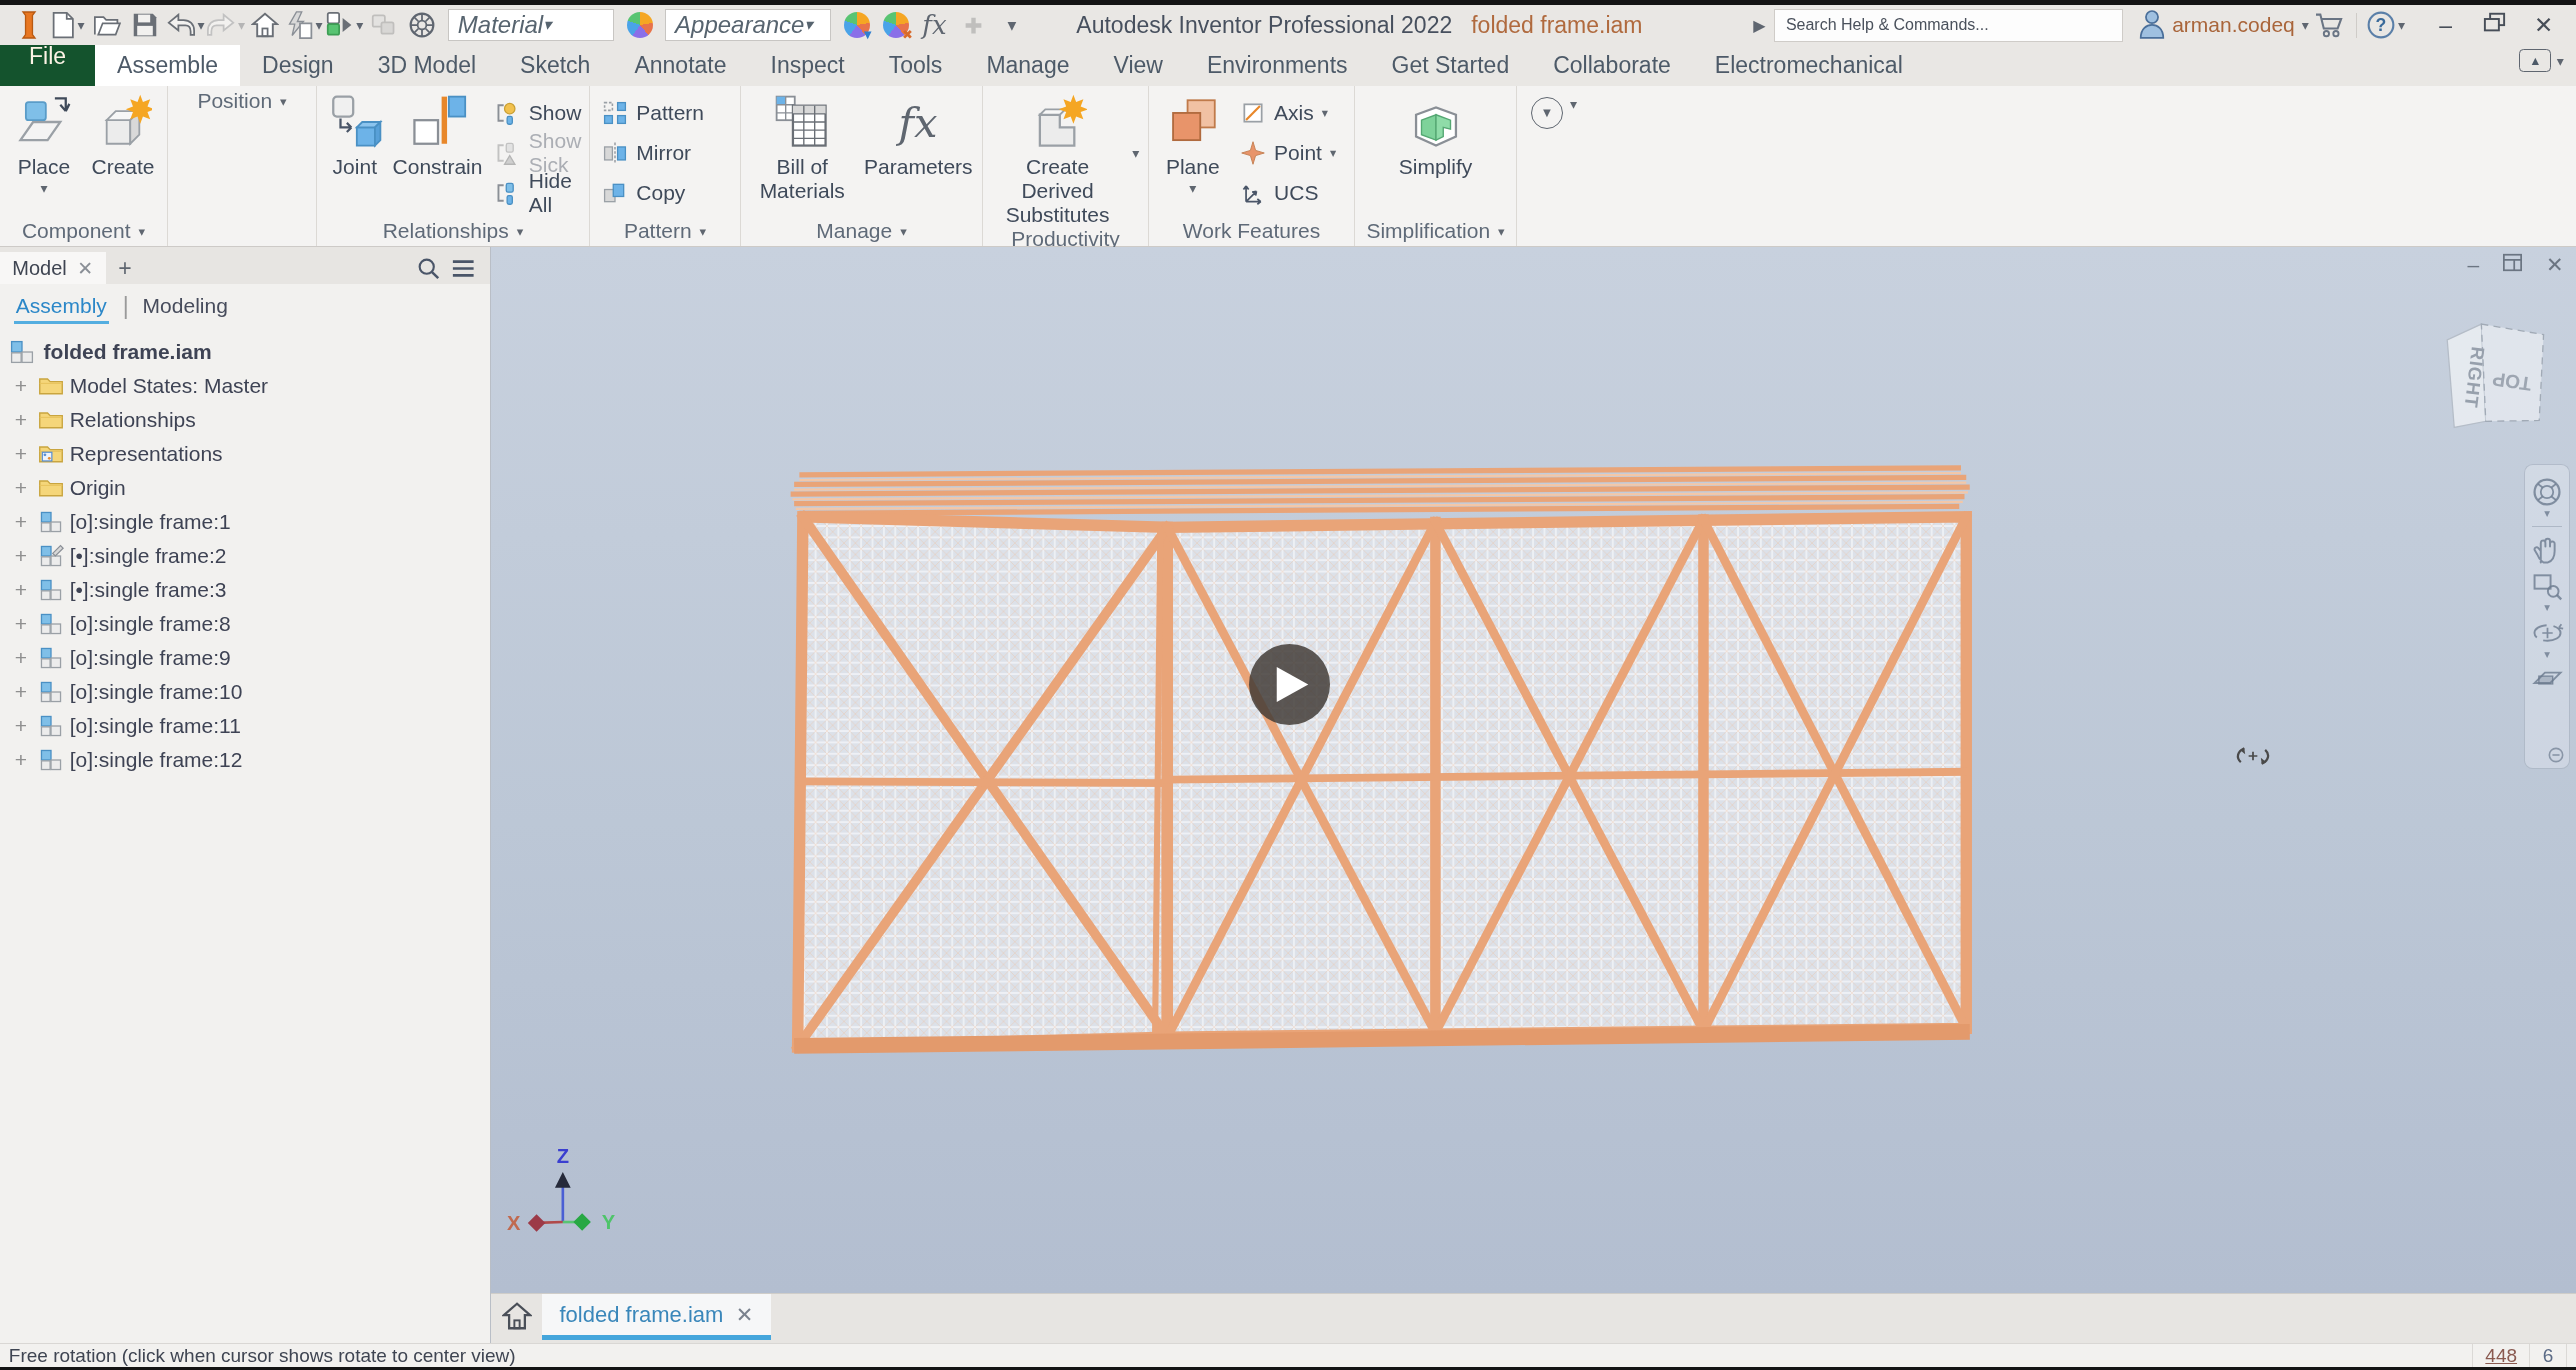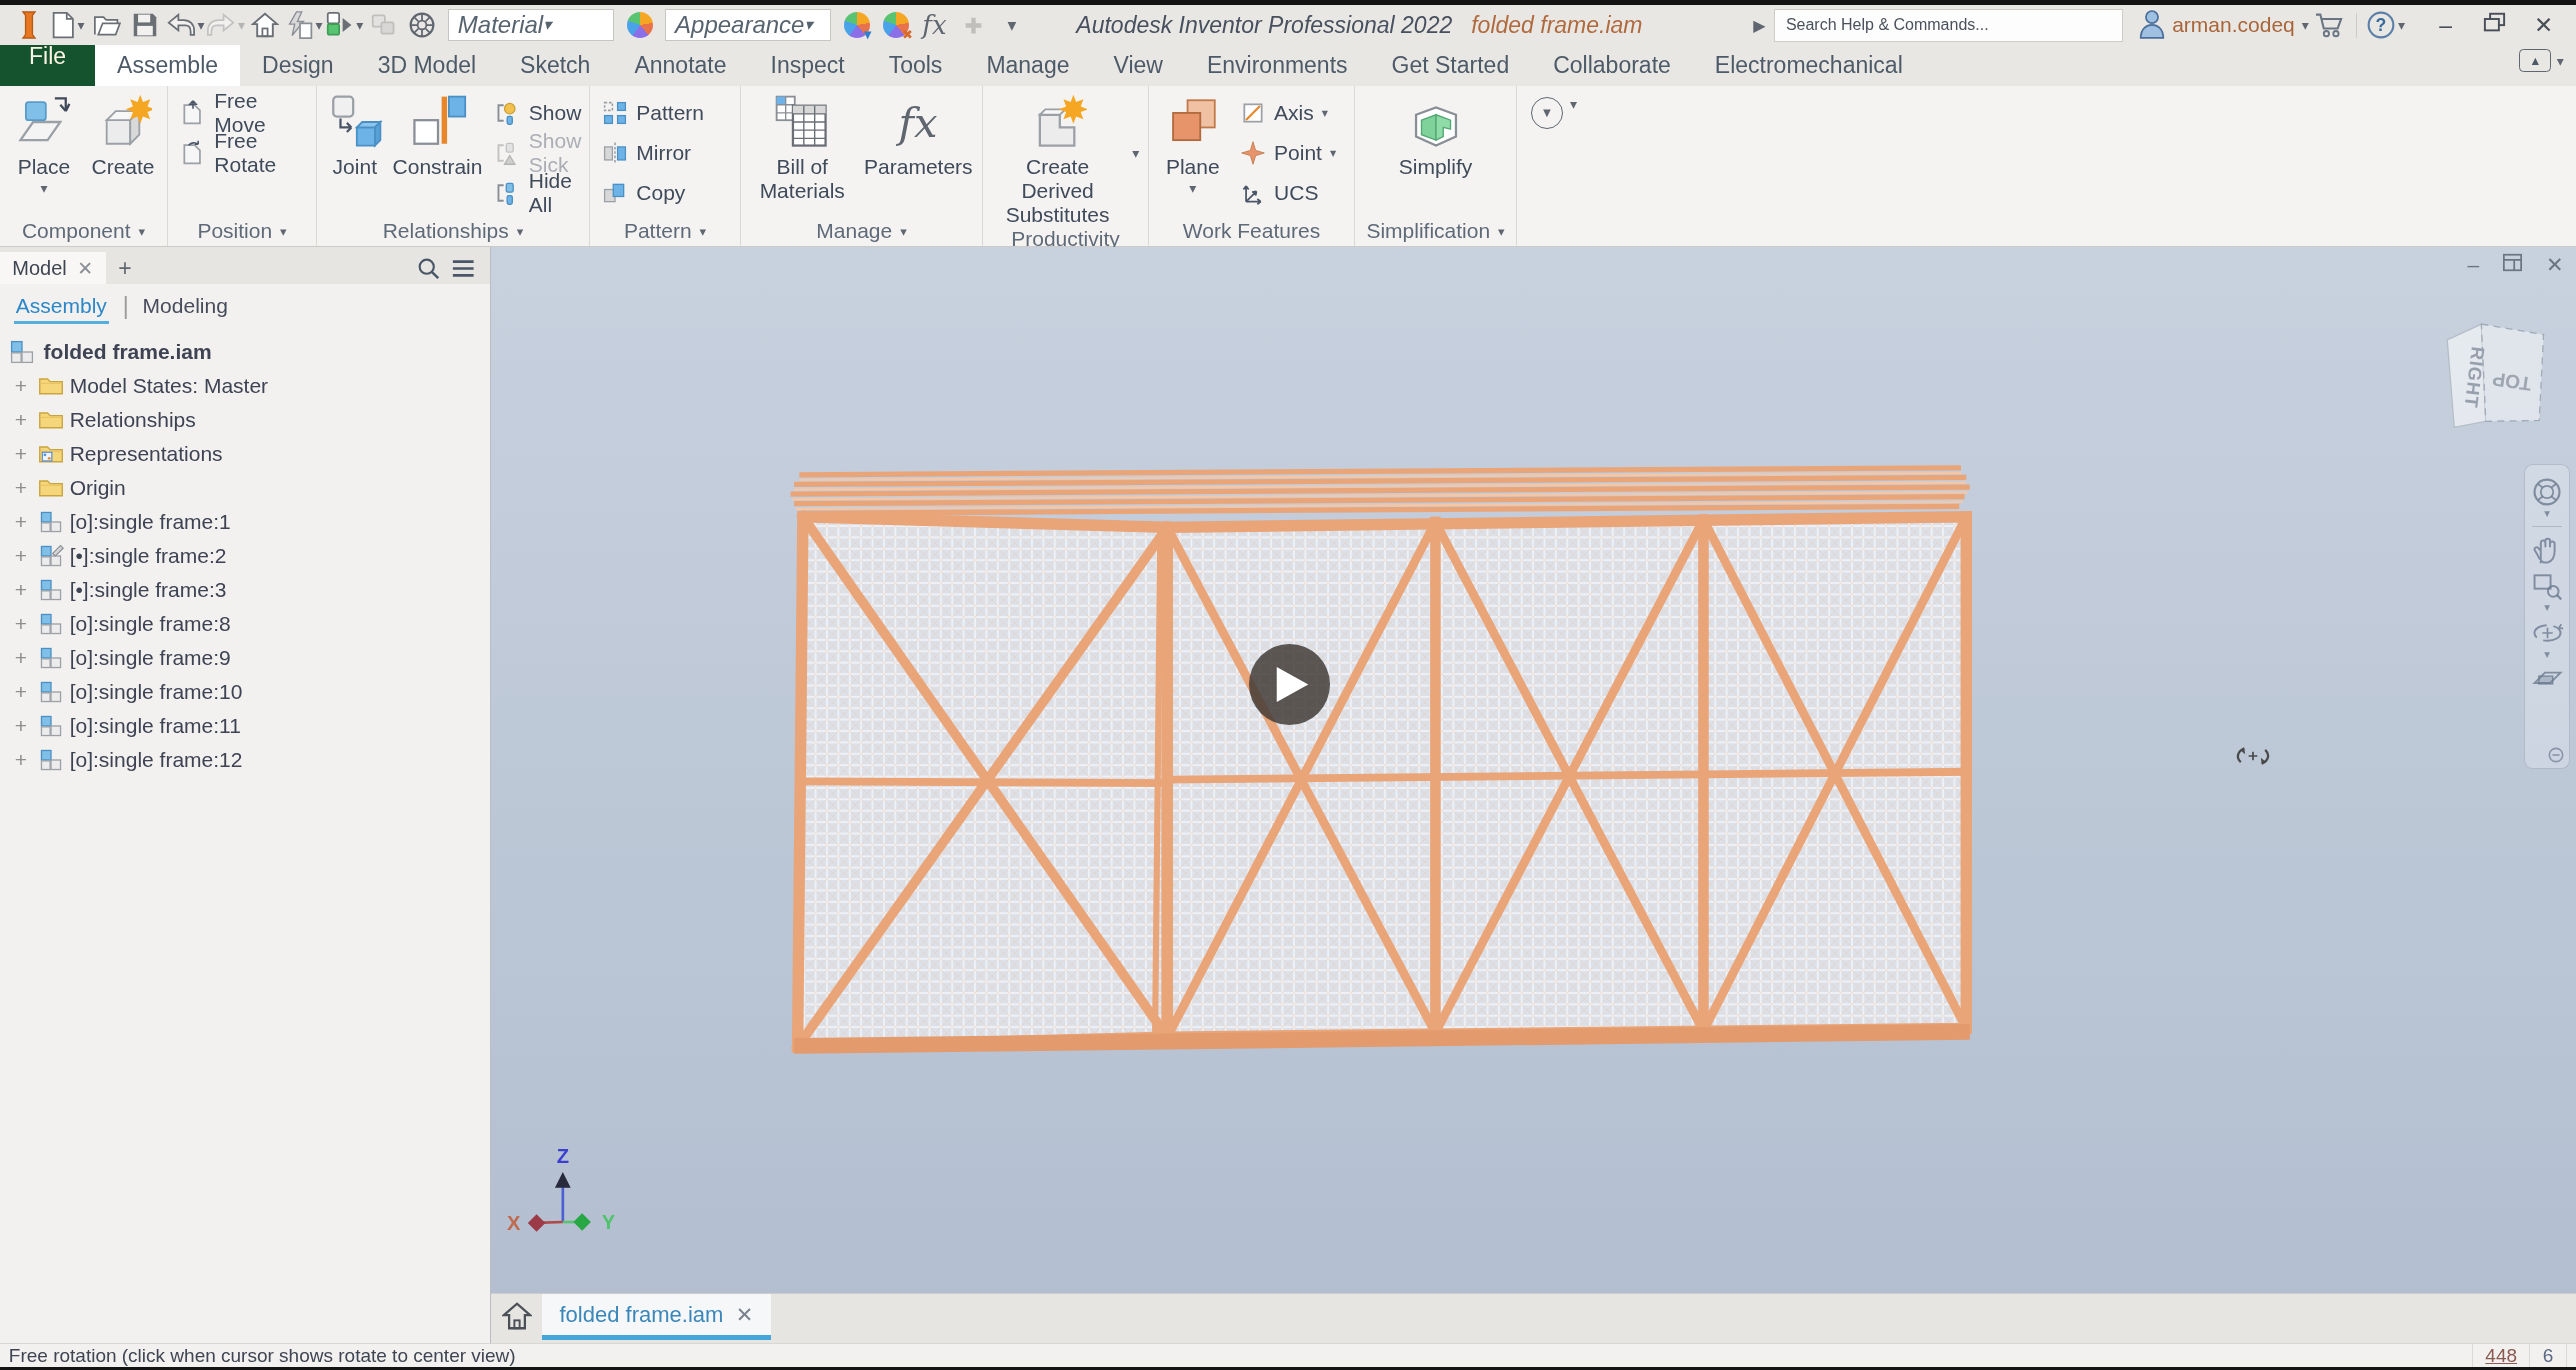--- a/index.html
+++ b/index.html
@@ -14,21 +14,21 @@
   .qat-btn { height:35px; min-width:37px; display:flex; align-items:center; justify-content:center; gap:1.8px; }
   .qat-btn svg { display:block; }
   .dd { font-size:14px; color:#5f6670; line-height:1; }
   .dd.dis { color:#b5b5b5; }
   .combo { width:166px; height:32px; background:#fff; border:0.9px solid #c8c6c3; display:flex; align-items:center; padding:0 8.8px; margin:0 5.3px; }
   .combo span { flex:1; font-size:24px; font-style:italic; color:#57646f; }
   .combo .dd { font-size:16px; }
   .colorwheel { width:26px; height:26px; border-radius:50%;
     background:conic-gradient(#f5a623 0 80deg,#e8734a 80deg 140deg,#8a6fe8 140deg 215deg,#4aa3e8 215deg 290deg,#58c472 290deg 360deg); position:relative; }
   .colorwheel .badge { position:absolute; right:-4.4px; bottom:-3.5px; font-size:13px; }
-  .title-group { margin-left:44px; display:flex; align-items:baseline; gap:19px; white-space:nowrap;font-style:italic; }
+  .title-group { margin-left:44px; display:flex; align-items:baseline; gap:19px; white-space:nowrap; }
   .app-title { font-size:23px; color:#47505e; }
   .doc-title { font-size:23px; color:#b06a3e; }
   .tb-spacer { flex:1; }
   .tb-arrow { color:#5f6670; font-size:16px; margin-right:7px; }
   .searchbox { width:349px; height:33px; background:#fdfdfd; border:0.9px solid #cfccc8; font-size:16px; color:#4a515c; padding:0 10.5px; }
   .searchbox::placeholder { color:#4a515c; opacity:1; }
   .user-group { display:flex; align-items:center; gap:7px; margin-left:14px; }
   .username { font-size:21px; color:#a9653a; }
   .tb-sep { width:0.9px; height:24.5px; background:#cfccc8; margin:0 7px; }
   .winbtns { display:flex; align-items:center; gap:23px; margin:0 8.8px 0 26px; color:#474e58; }
@@ -354,38 +354,20 @@
         <span>Create</span>
       </div>
     </div>
     <div class="panel-label">
       <span>Component</span>
         <span class="dd">▾</span>
     </div>
   </div>
 
   <div class="panel" style="width:149px;">
-    <div class="panel-body">
-      <div class="smallcol">
-        <div class="smallbtn">
-          <svg class="sicon" viewBox="0 0 30 30">
-              <path d="M5 6 H17 L23 12 V27 H5 Z" fill="#f6f6f6" stroke="#9aa0a6" stroke-width="2"></path>
-              <path d="M15 1 L18 4 M15 1 L12 4 M15 1 V10 M10 5 H20" stroke="#4a5568" stroke-width="1.8" fill="none"></path>
-            </svg>
-          <span>Free Move</span>
-        </div>
-        <div class="smallbtn">
-          <svg class="sicon" viewBox="0 0 30 30">
-              <path d="M5 6 H17 L23 12 V27 H5 Z" fill="#f6f6f6" stroke="#9aa0a6" stroke-width="2"></path>
-              <path d="M10 6 A8 8 0 0 1 21 5 M21 5 L21 1 M21 5 L17 5" stroke="#4a5568" stroke-width="1.8" fill="none"></path>
-            </svg>
-          <span>Free Rotate</span>
-        </div>
-      </div>
-    </div>
     <div class="panel-label">
       <span>Position</span>
         <span class="dd">▾</span>
     </div>
   </div>
 
   <div class="panel" style="width:273px;">
     <div class="panel-body">
       <div class="bigbtn" style="width:68px;">
         <svg class="bicon" viewBox="0 0 64 64">

